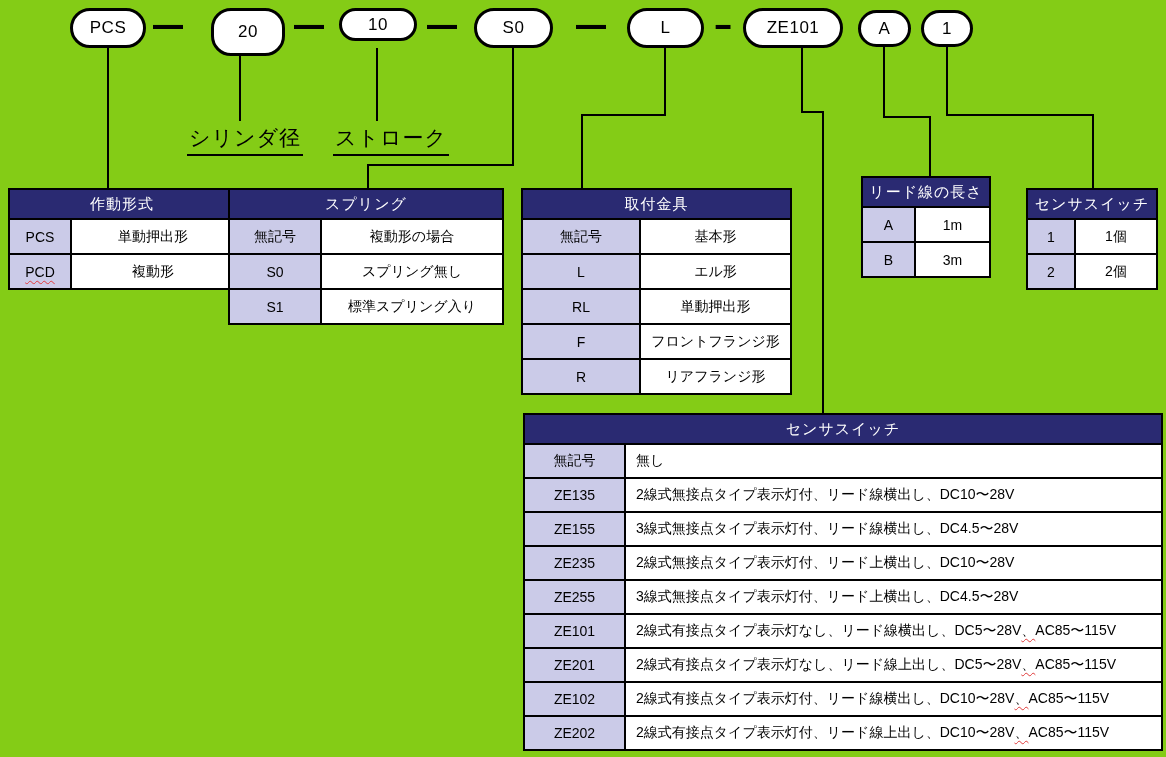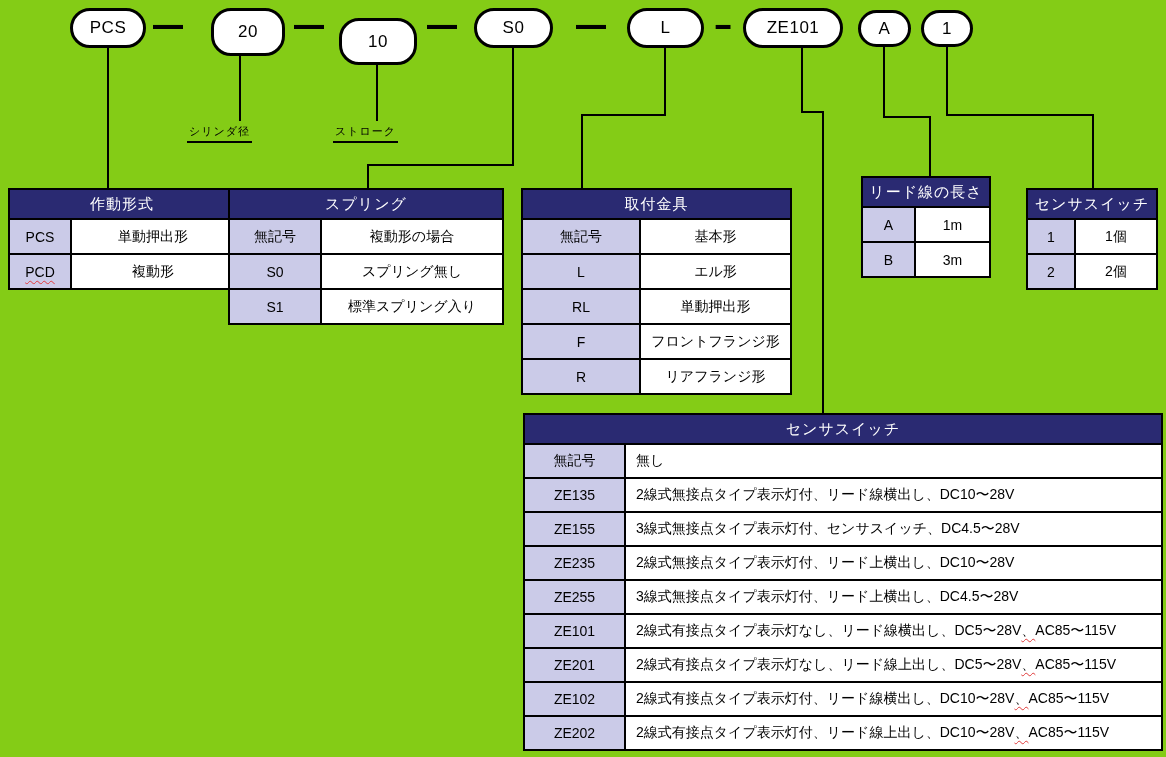--- a/index.html
+++ b/index.html
@@ -15,21 +15,21 @@
   .pill{
     position:absolute;background:#fff;border:3px solid #000;border-radius:20px;
     display:flex;align-items:center;justify-content:center;
     font-size:17px;letter-spacing:.5px;box-sizing:border-box;
   }
   .dash{
     position:absolute;top:6px;width:36px;text-align:center;
     font-weight:bold;font-size:30px;line-height:36px;transform:scaleY(1.35);
   }
   .ulabel{
-    position:absolute;font-size:11px;letter-spacing:1px;
+    position:absolute;font-size:21px;letter-spacing:1px;
     border-bottom:2px solid #000;padding:0 2px 2px 2px;white-space:nowrap;
   }
 
   .tbl{
     position:absolute;border:2px solid #000;background:#fff;box-sizing:border-box;
   }
   .tbl .hdr{
     background:var(--hdr);color:#fff;height:28px;display:flex;
     align-items:center;justify-content:center;font-size:15px;letter-spacing:1px;
   }
@@ -69,21 +69,21 @@
     <path d="M377 48 V121"></path>
     <path d="M513 48 V165 H368 V189"></path>
     <path d="M665 48 V115 H582 V189"></path>
     <path d="M802 48 V112 H823 V414"></path>
     <path d="M884 47 V117 H930 V189"></path>
     <path d="M947 47 V115 H1093 V189"></path>
   </svg>
 
   <div class="pill" style="left:70px;top:8px;width:76px;height:40px;">PCS</div>
   <div class="pill" style="left:211px;top:8px;width:74px;height:48px;">20</div>
-  <div class="pill" style="left:339px;top:18px;width:78px;height:47px;">10</div>
+  <div class="pill" style="left:339px;top:8px;width:78px;height:33px;">10</div>
   <div class="pill" style="left:474px;top:8px;width:79px;height:40px;">S0</div>
   <div class="pill" style="left:627px;top:8px;width:77px;height:40px;">L</div>
   <div class="pill" style="left:743px;top:8px;width:100px;height:40px;">ZE101</div>
   <div class="pill" style="left:858px;top:10px;width:53px;height:37px;">A</div>
   <div class="pill" style="left:921px;top:10px;width:52px;height:37px;">1</div>
 
   <span class="dash" style="left:150px;">—</span>
   <span class="dash" style="left:291px;">—</span>
   <span class="dash" style="left:424px;">—</span>
   <span class="dash" style="left:573px;">—</span>
@@ -175,21 +175,21 @@
   <div class="row">
         <span class="code">無記号</span>
         <span class="desc">無し</span>
       </div>
       <div class="row">
         <span class="code">ZE135</span>
         <span class="desc">2線式無接点タイプ表示灯付、リード線横出し、DC10〜28V</span>
       </div>
       <div class="row">
         <span class="code">ZE155</span>
-        <span class="desc">3線式無接点タイプ表示灯付、センサスイッチ、DC4.5〜28V</span>
+        <span class="desc">3線式無接点タイプ表示灯付、リード線横出し、DC4.5〜28V</span>
       </div>
       <div class="row">
         <span class="code">ZE235</span>
         <span class="desc">2線式無接点タイプ表示灯付、リード上横出し、DC10〜28V</span>
       </div>
       <div class="row">
         <span class="code">ZE255</span>
         <span class="desc">3線式無接点タイプ表示灯付、リード上横出し、DC4.5〜28V</span>
       </div>
       <div class="row">

